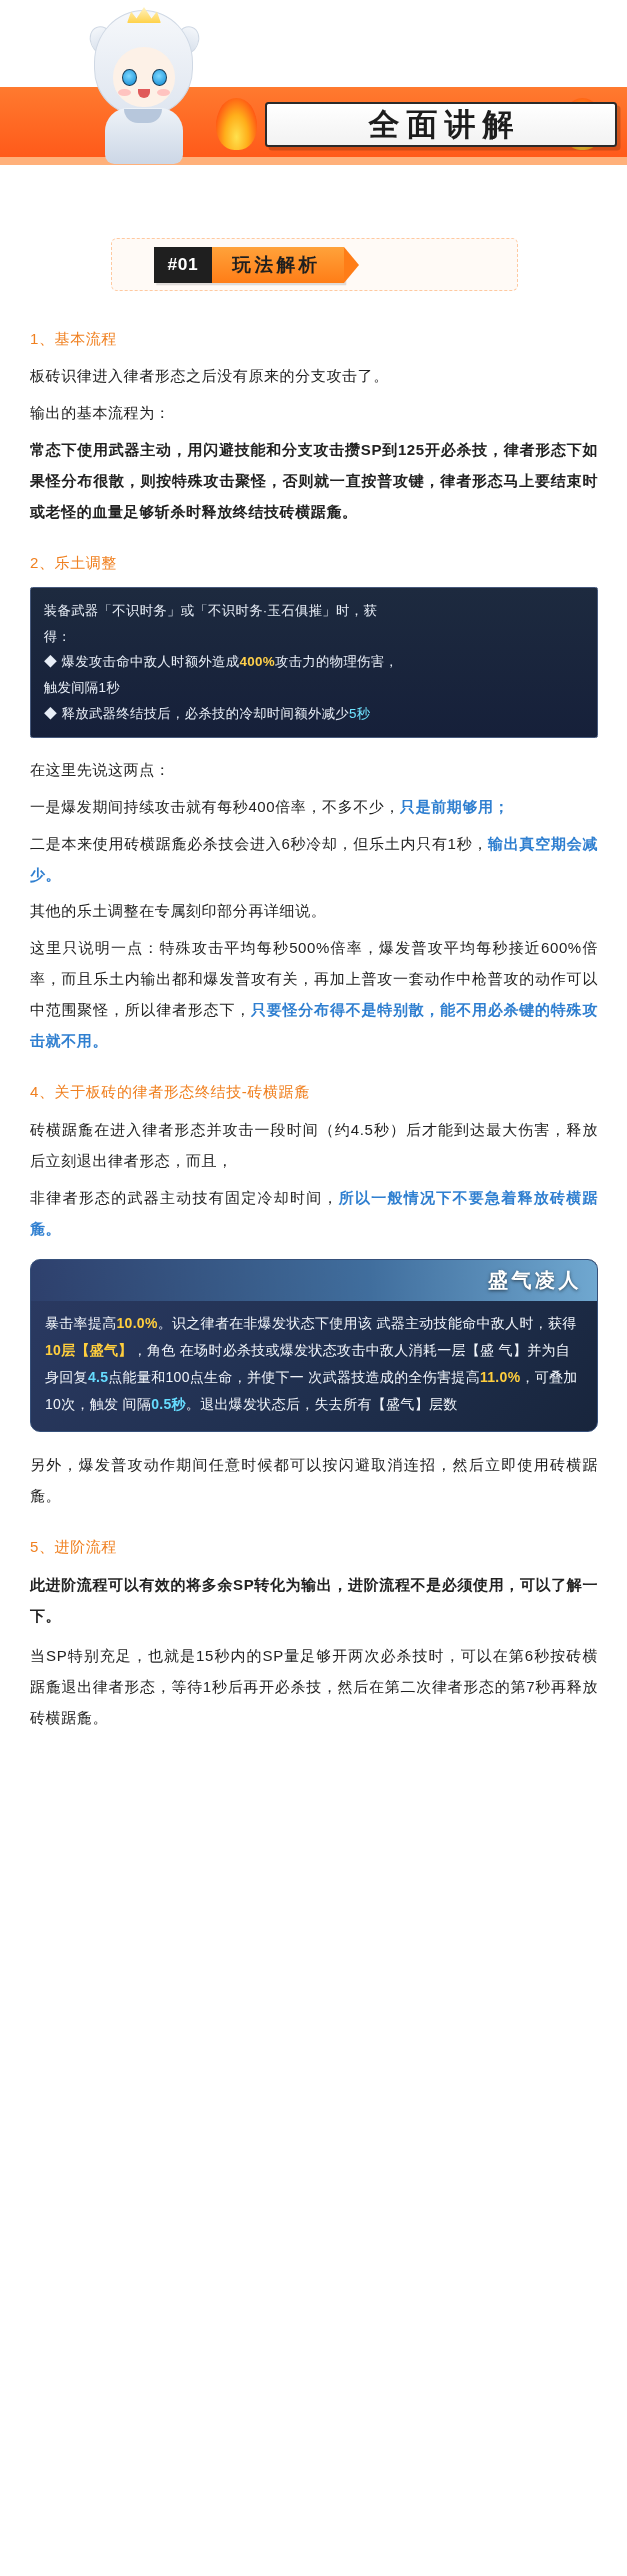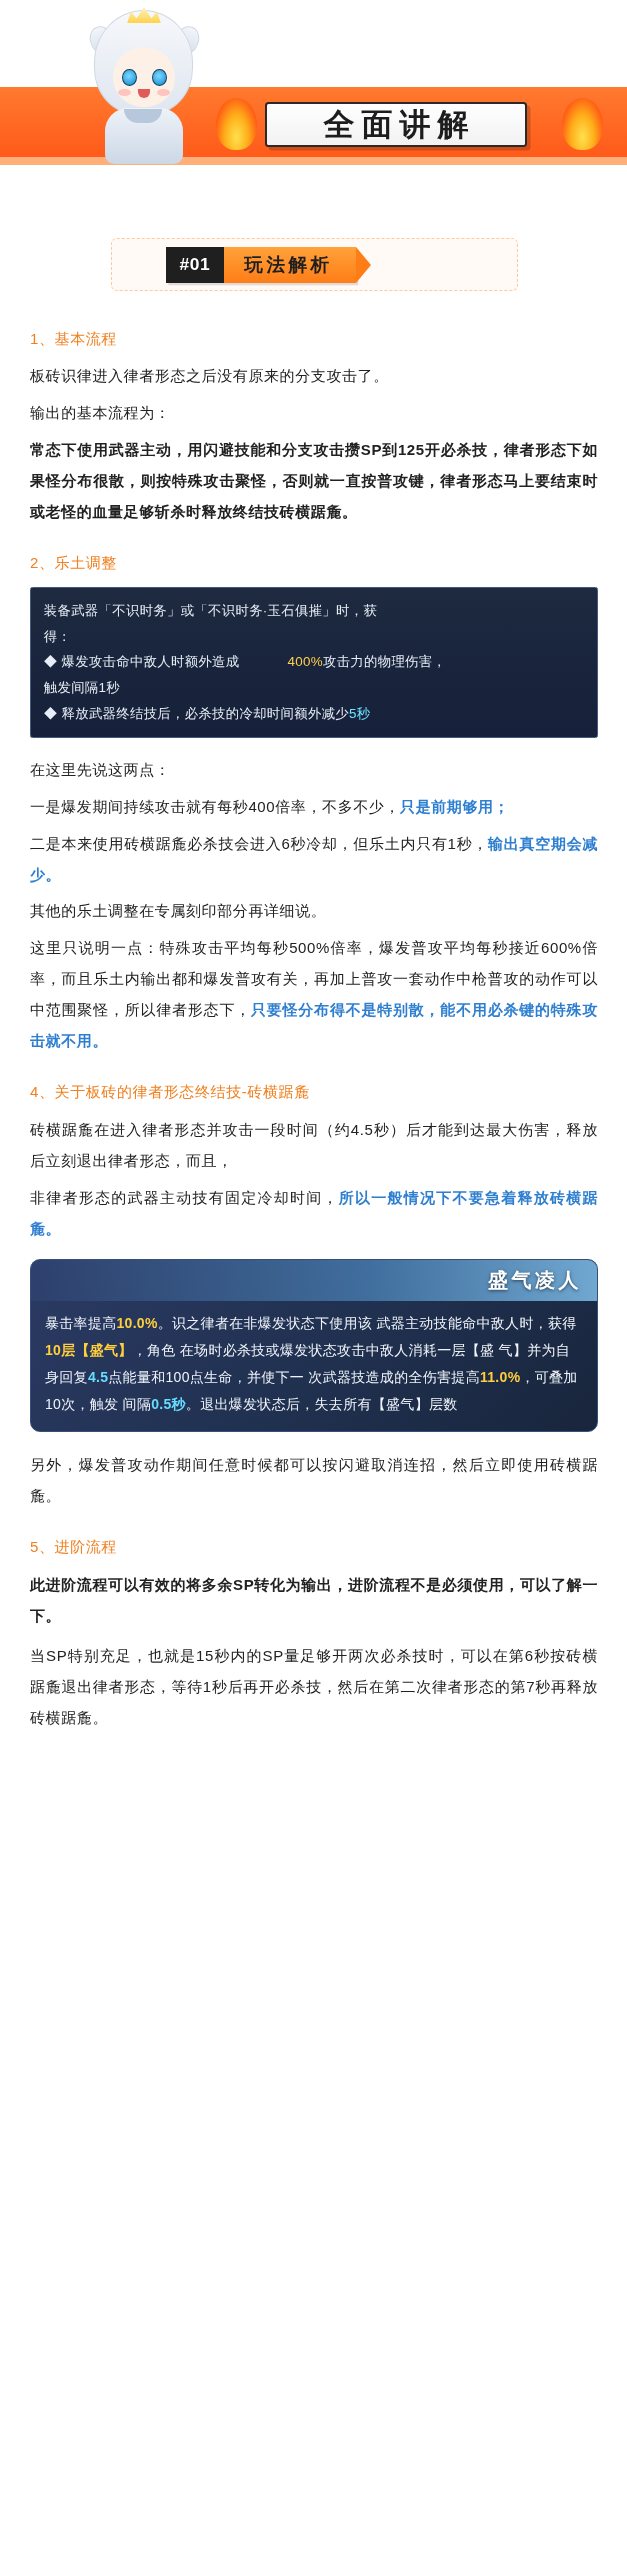--- a/index.html
+++ b/index.html
@@ -29,21 +29,21 @@
     background: linear-gradient(180deg,#ff7a2f 0%, #ff5a1a 100%);
   }
   .header-bar:after{
     content:"";
     position:absolute; left:0; bottom:-8.1px; width:100%; height:8.1px;
     background: #ffb07a;
   }
   .title-plate {
     position: absolute;
     left: 265px; top: 102px;
-    width: 262px; height: 45px;
+    width: 352px; height: 45px;
     background: linear-gradient(180deg,#ffffff 0%, #f2f2f2 100%);
     border: 2.3px solid #2a2a2a;
     border-radius: 3.5px;
     display: flex; align-items: center; justify-content: center;
     box-shadow: 3.5px 3.5px 0 rgba(0,0,0,.18);
   }
   .title-plate span {
     font-size: 31px;
     font-weight: bold;
     letter-spacing: 7px;
@@ -130,21 +130,21 @@
     height: 63px;
   }
   .chip-bg {
     position: absolute; left: 0; top: 4.7px;
     width: 407px; height: 53px;
     border: 1.7px dashed #ffc9a0;
     border-radius: 5.8px;
     background: #fffaf6;
   }
   .chip {
-    position: absolute; left: 55px; top: 12.8px;
+    position: absolute; left: 43px; top: 12.8px;
     height: 36px;
     display: flex; align-items: stretch;
     box-shadow: 2.3px 2.3px 0 rgba(0,0,0,.12);
   }
   .chip-num {
     background: #1f1f1f;
     color: #ffffff;
     font-size: 17.4px; font-weight: bold;
     padding: 0 14px;
     display:flex; align-items:center;
@@ -195,21 +195,21 @@
     background: linear-gradient(180deg,#1d2a3f 0%, #16203a 100%);
     border: 1.2px solid #46597c;
     border-radius: 2.3px;
     padding: 10.5px 12.8px;
     color: #e8eef7;
     font-size: 13.4px;
     line-height: 25.6px;
     letter-spacing: 0.3px;
   }
   .game-box .gb-line { display: block; }
-  .gb-amber { color: #ffd04a; font-weight: normal; margin-left: 48px; }
+  .gb-amber { color: #ffd04a; font-weight: bold; }
   .gb-cyan { color: #6fe3ff; font-weight: normal; }
 
   
   .skill-card {
     margin: 15px 0 17.4px 0;
     border-radius: 10px;
     overflow: hidden;
     border: 1.2px solid #36507a;
     background: linear-gradient(135deg,#2b3a63 0%, #20304f 55%, #18253c 100%);
     position: relative;

